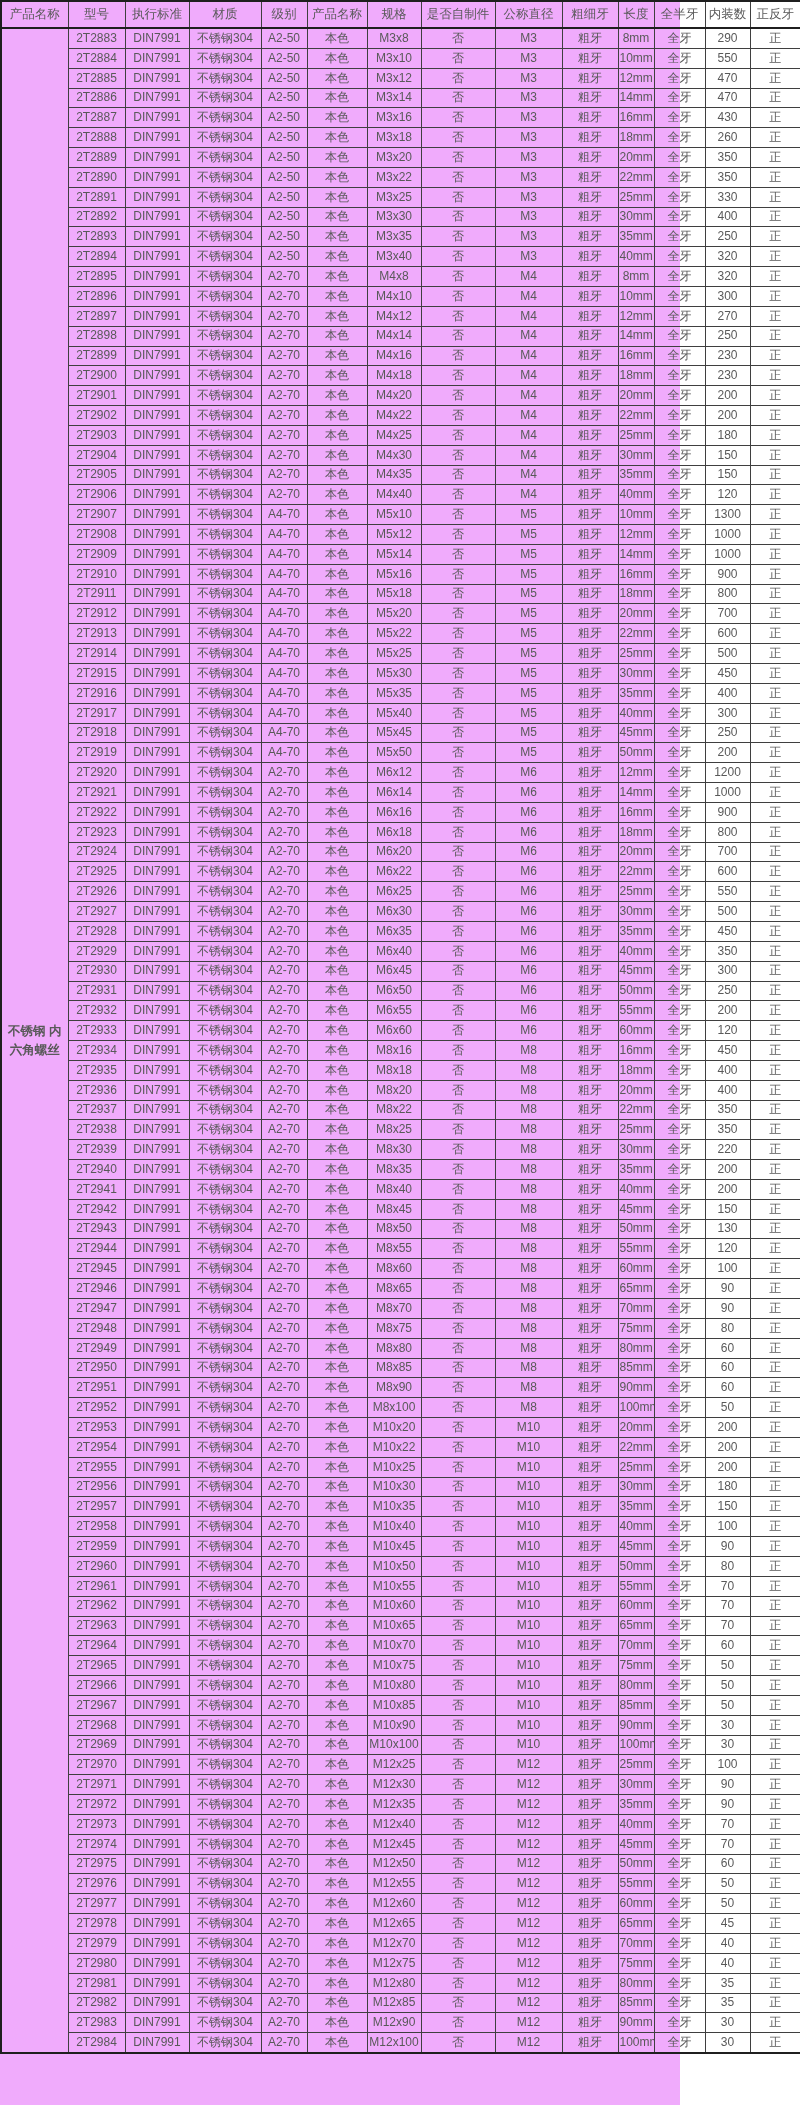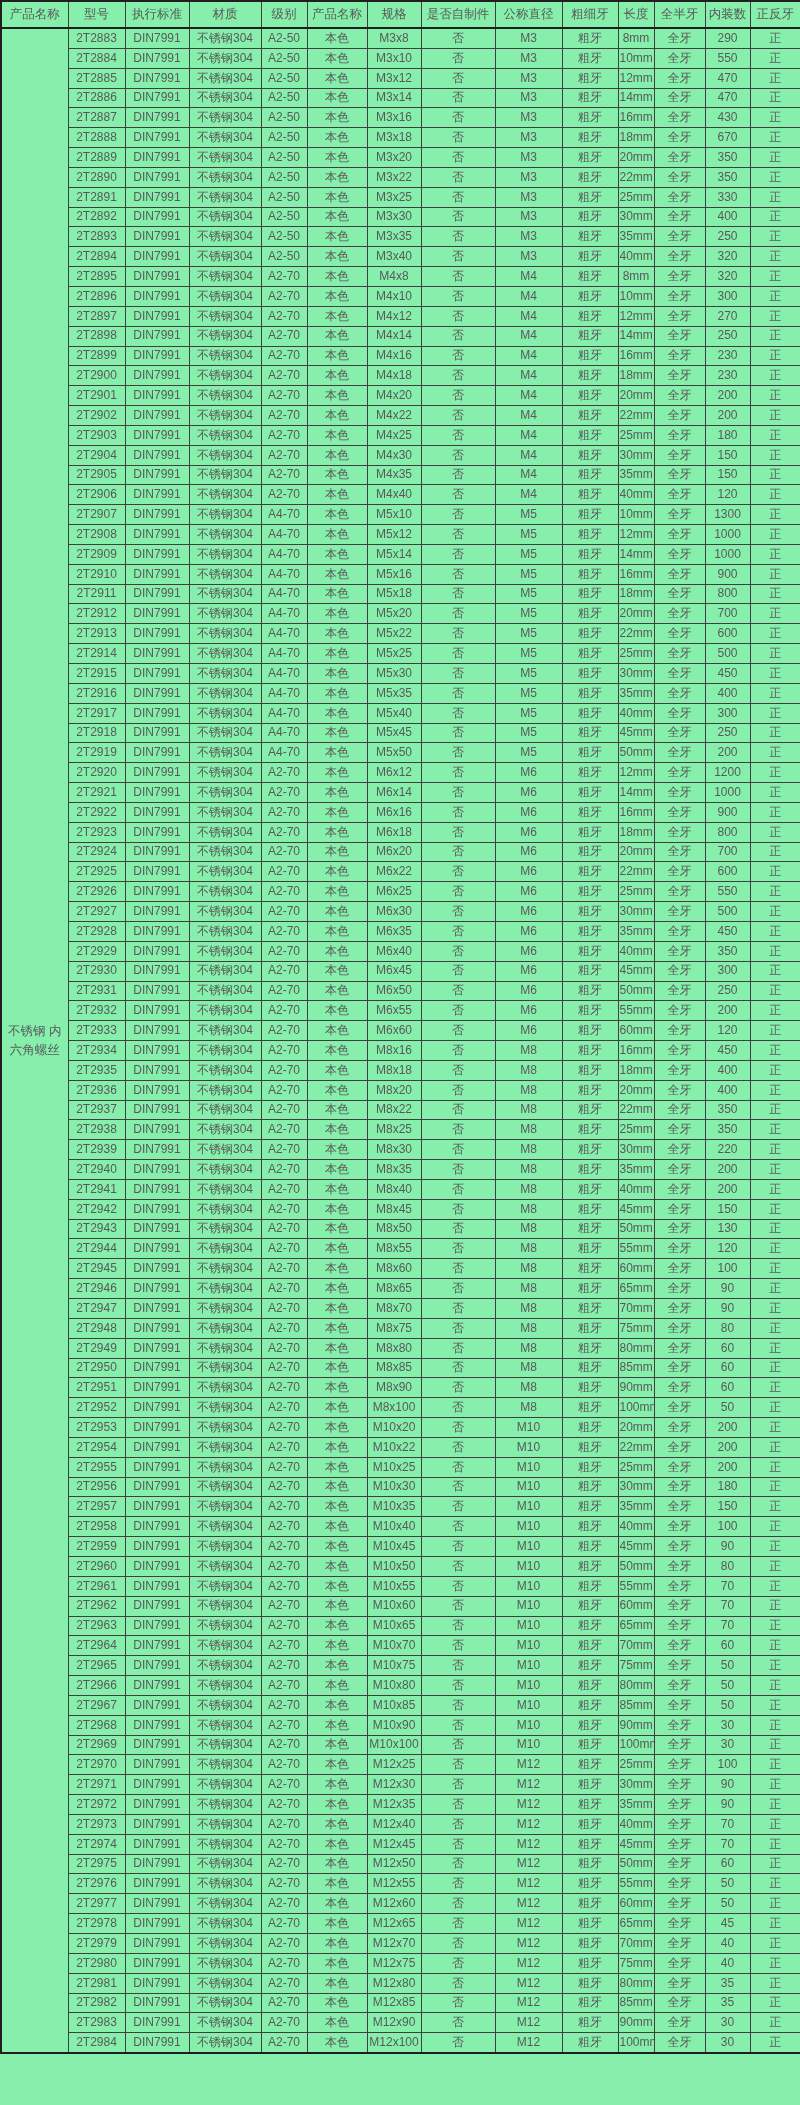--- a/index.html
+++ b/index.html
@@ -3,23 +3,23 @@
 <meta charset="utf-8">
 <style>
   html, body {
     margin: 0;
     padding: 0;
     background: #ffffff;
     width: 800px;
     font-family: "Liberation Sans", sans-serif;
   }
   .sheet {
-    width: 800px;
+    width: 680px;
     min-height: 2105px;
-    background: #86efac;
+    background: #f0abfc;
   }
   table.spec-table {
     border-collapse: collapse;
     table-layout: fixed;
     width: 800px;
     border: 2px solid #1f1f1f;
   }
   table.spec-table th,
   table.spec-table td {
     border: 1px solid #3f3f3f;
@@ -38,20 +38,21 @@
     height: 25px;
     border-bottom: 2px solid #1f1f1f;
     font-size: 12.5px;
   }
   table.spec-table td.product {
     white-space: normal;
     line-height: 1.45;
     border-right: 1px solid #3f3f3f;
     font-size: 12.5px;
     padding: 0 3px;
+    font-weight: bold;
   }
 </style>
 </head>
 <body>
 
 <div class="sheet">
   <table class="spec-table">
     <colgroup>
       <col style="width:67px">
         <col style="width:57px">
@@ -168,21 +169,21 @@
           <td>DIN7991</td>
           <td>不锈钢304</td>
           <td>A2-50</td>
           <td>本色</td>
           <td>M3x18</td>
           <td>否</td>
           <td>M3</td>
           <td>粗牙</td>
           <td>18mm</td>
           <td>全牙</td>
-          <td>670</td>
+          <td>260</td>
           <td>正</td>
         </tr>
         <tr>
           <td>2T2889</td>
           <td>DIN7991</td>
           <td>不锈钢304</td>
           <td>A2-50</td>
           <td>本色</td>
           <td>M3x20</td>
           <td>否</td>

